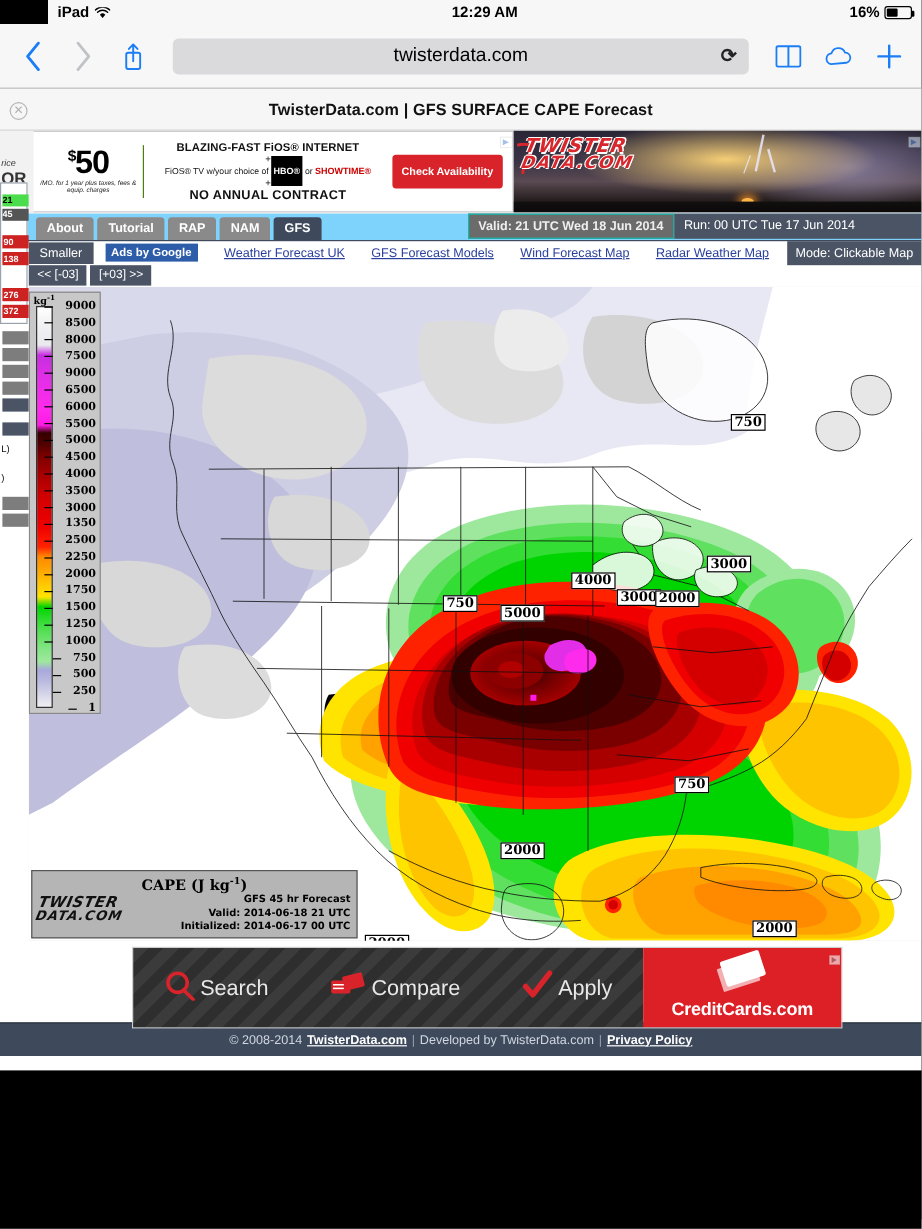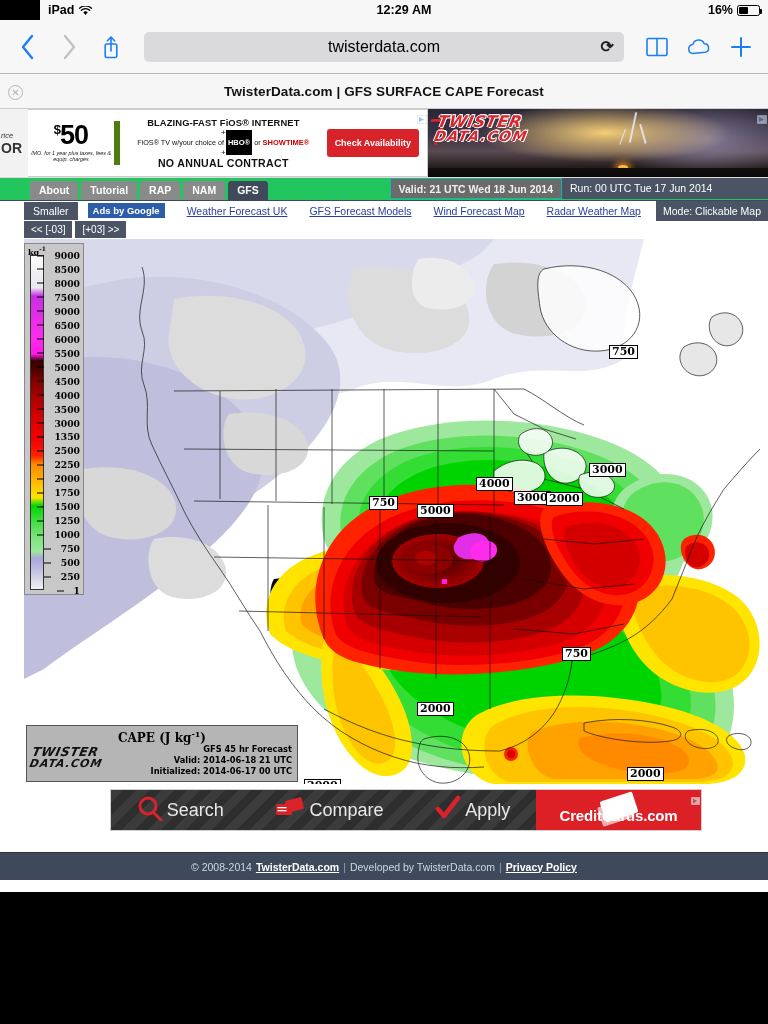--- a/index.html
+++ b/index.html
@@ -67,21 +67,21 @@
     flex:0 0 428px; position:relative; background:#fff; display:flex; align-items:stretch;
     border-bottom:1px solid #ddd; overflow:hidden;
   }
   .fios-left {
     width:28px; background:#f2f2f2; font-size:9px; color:#333; display:flex;
     flex-direction:column; justify-content:center; padding-left:1px;
   }
   .fios-left .r1{font-size:7.5px; font-style:italic;}
   .fios-left .r2{font-size:14px; font-weight:700;}
   .fios-main { flex:1; display:flex; align-items:center; border:1px solid #ccc; border-left:0;}
-  .fios-price { width:92px; text-align:center; border-right:6px solid #4d7c0f; padding:2px 0;}
+  .fios-price { width:92px; text-align:center; border-right:1px solid #4d7c0f; padding:2px 0;}
   .fios-price .amt { font-size:27px; font-weight:700; line-height:.95; letter-spacing:-1px;}
   .fios-price .amt sup{font-size:13px; vertical-align:super;}
   .fios-price .sub { font-size:5.4px; line-height:1.25; font-style:italic; color:#222; margin-top:1px;}
   .fios-copy { flex:1; text-align:center; font-size:8.6px; padding:0 3px; color:#111;}
   .fios-copy .l1 { font-weight:700; font-size:9.4px; letter-spacing:.1px;}
   .fios-copy .l2 { font-size:7.2px; margin:1px 0;}
   .fios-copy .l3 { font-weight:700; font-size:10.6px; letter-spacing:.3px;}
   .hbo{ background:#000; color:#fff; padding:8px 2px; font-weight:700; font-size:7.5px;}
   .showtime{ color:#c00; font-weight:700; font-size:7.5px;}
   .fios-cta {
@@ -108,21 +108,21 @@
   .tw-logo .l2{ font-size:14px; letter-spacing:1.4px;}
   .tw-funnel{ position:absolute; left:2px; top:10px; width:16px; height:26px; }
   .tw-ground{ position:absolute; left:0; right:0; bottom:0; height:9px;
               background:linear-gradient(180deg,#120f0f,#0a0808); }
   .tw-glow{ position:absolute; bottom:7px; left:56%; width:10px; height:5px; border-radius:50%;
             background:#ffb648; box-shadow:0 0 7px 3px rgba(255,150,40,.8); }
 
   
   .navwrap { background:#fff; padding:0; position:relative; }
   .tabrow { height:22px; display:flex; align-items:flex-end; padding-left:30px; gap:3px;
-            background:#22c55e; position:relative;}
+            background:#7dd3fc; position:relative;}
   .tab {
     background:#8a8a8a; color:#fff; font-size:10.5px; font-weight:700;
     padding:3px 9px 3px; border-radius:3px 3px 0 0; cursor:pointer;
     font-family:"Liberation Sans", sans-serif; line-height:1.25;
   }
   .tab.active { background:#3e4a5c; }
   .valid-box, .run-box {
     position:absolute; top:0; height:21px; line-height:21px; font-size:10.5px;
     padding:0 8px; color:#fff; white-space:nowrap; font-weight:400;
   }
@@ -230,21 +230,21 @@
   .cap-logo {
     position:absolute; left:4px; top:20px; transform:skewX(-12deg);
     font-family:"DejaVu Sans", sans-serif; font-style:italic; font-weight:700;
     font-size:12.5px; line-height:12px; color:#111; letter-spacing:.5px;
   }
   .cap-logo .l2{ font-size:11px; letter-spacing:1px;}
 
   
   .botad-wrap { background:#fff; height:68px; padding:5px 0 0 24px; }
   .botad {
-    width:592px; height:42px; display:flex; border:1px solid #cfcfcf; position:relative;
+    width:592px; height:68px; display:flex; border:1px solid #cfcfcf; position:relative;
     margin-left:86px;
   }
   .botad-left {
     flex:1; background:repeating-linear-gradient(135deg,#3b3b3b 0 9px,#2e2e2e 9px 18px);
     display:flex; align-items:center; justify-content:space-around; color:#e8e8e8;
     font-size:18px; font-family:"Liberation Sans", sans-serif; font-weight:300;
   }
   .botad-item{ display:flex; align-items:center; gap:4px;}
   .botad-right {
     width:165px; background:#dd1f26; display:flex; align-items:flex-end;
@@ -339,20 +339,39 @@
   </div>
   <div class="tb-btn">
     <svg width="22" height="22" viewBox="0 0 22 22">
         <path d="M11 2 L11 20 M2 11 L20 11" stroke="#1b7ef7" stroke-width="2" stroke-linecap="round"></path>
       </svg>
   </div>
 </div>
 
 <div class="page">
 
+  <div class="sidefrag">
+    <div class="sf-box" style="top:78px; height:118px; width:23px;"></div>
+    <div class="sf-grn" style="top:88px;">21</div>
+    <div class="sf-gry" style="top:100px;">45</div>
+    <div class="sf-red" style="top:122px;">90</div>
+    <div class="sf-red" style="top:136px;">138</div>
+    <div class="sf-red" style="top:166px;">276</div>
+    <div class="sf-red" style="top:180px;">372</div>
+    <div class="sf-bar" style="top:202px;"></div>
+    <div class="sf-bar" style="top:216px;"></div>
+    <div class="sf-bar" style="top:230px;"></div>
+    <div class="sf-bar" style="top:244px;"></div>
+    <div class="sf-bar dark" style="top:258px;"></div>
+    <div class="sf-bar dark" style="top:278px;"></div>
+    <div class="sf-txt" style="top:296px;">L)</div>
+    <div class="sf-txt" style="top:320px;">)</div>
+    <div class="sf-bar" style="top:340px;"></div>
+    <div class="sf-bar" style="top:354px;"></div>
+  </div>
 
   <div class="hdr-row">
     <div class="close-x">✕</div>
     <div class="page-title">TwisterData.com | GFS SURFACE CAPE Forecast</div>
   </div>
 
   <div class="adrow">
     <div class="ad-fios">
       <div class="fios-left">
         <div class="r1">rice</div>

